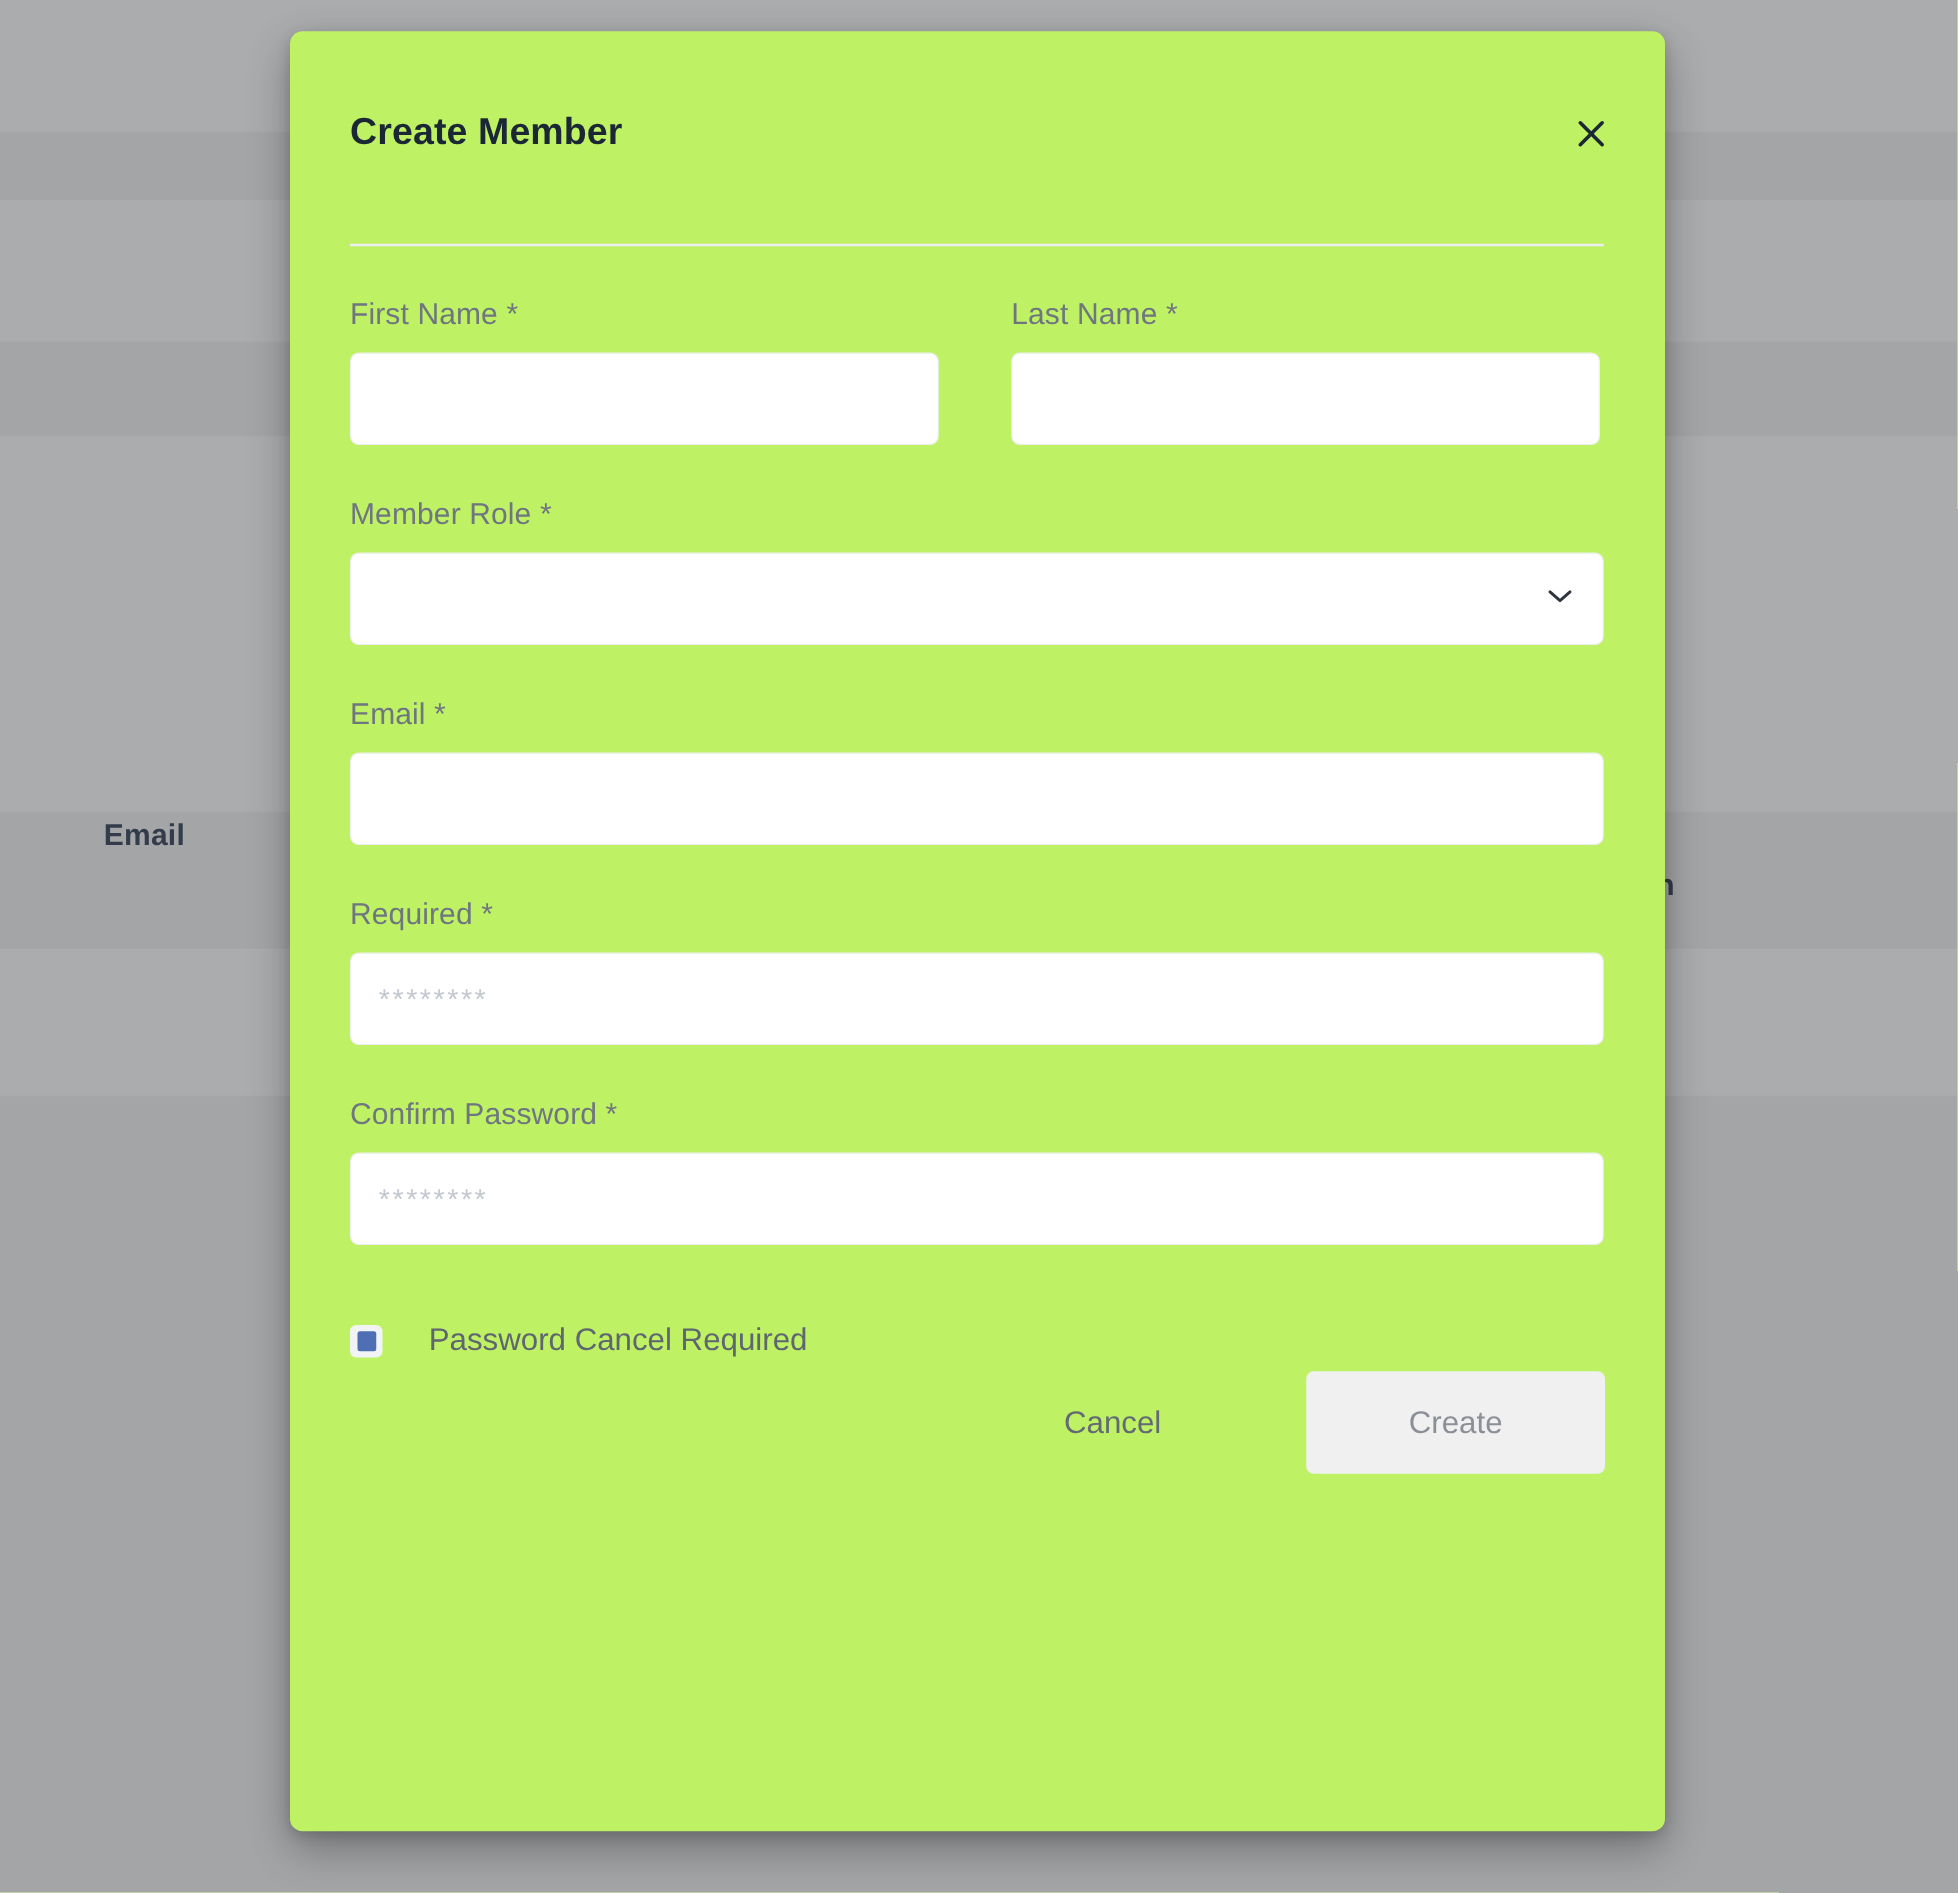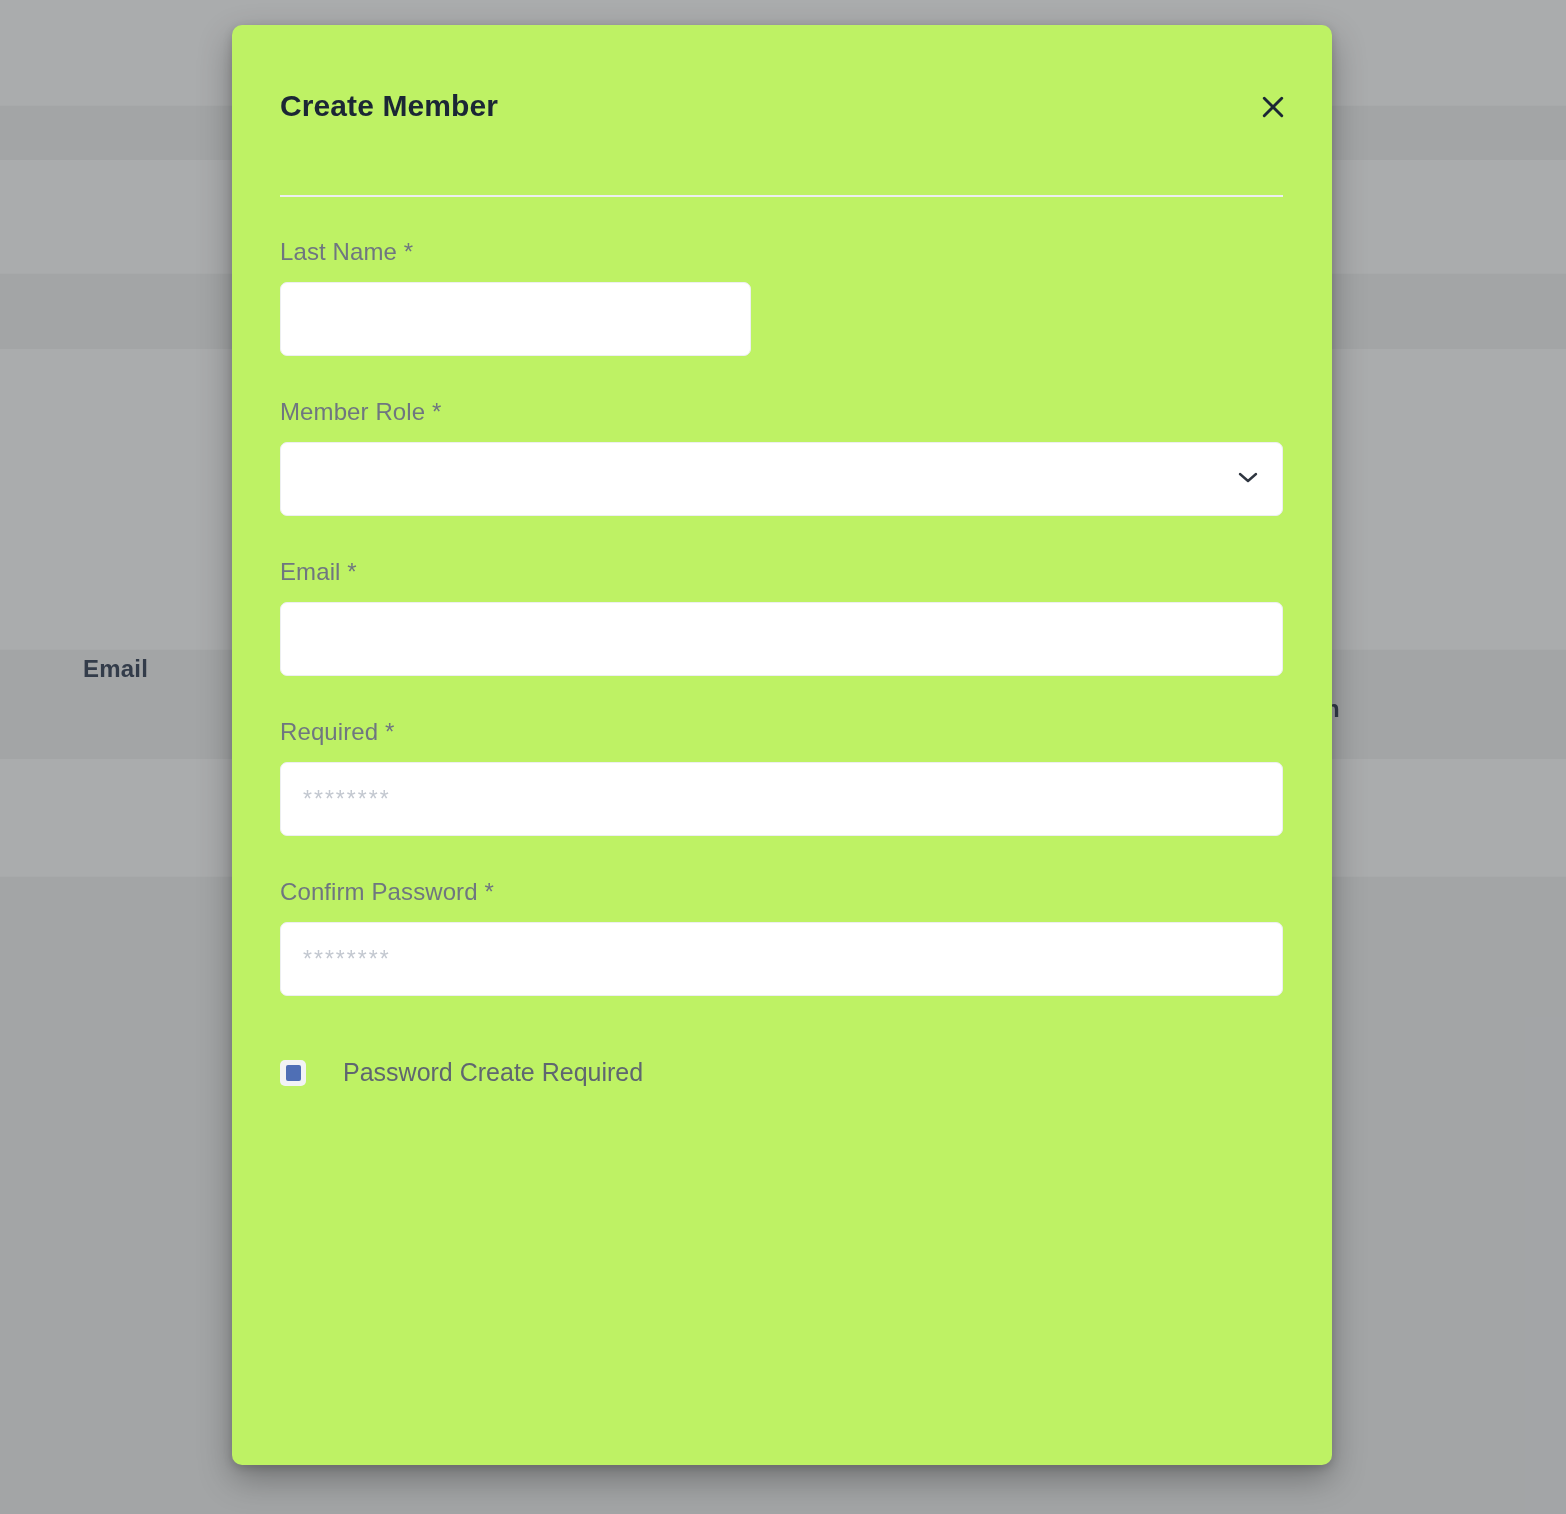--- a/index.html
+++ b/index.html
@@ -241,20 +241,24 @@
         </svg>
       </span>
     </button>
 
     <div class="divider"></div>
   </div>
 
   <div class="modal-body">
 
     <div class="field-row">
+      <div class="field half">
+        <div class="field-label">First Name *</div>
+        <input class="control" type="text" value="" placeholder="" style="">
+      </div>
 
       <div class="field half">
         <div class="field-label">Last Name *</div>
         <input class="control" type="text" value="" placeholder="" style="">
       </div>
     </div>
 
 
     <div class="field full">
       <div class="field-label">Member Role *</div>
@@ -280,18 +284,22 @@
 
     <div class="field full">
       <div class="field-label">Confirm Password *</div>
       <input class="control" type="text" value="" placeholder="********" style="">
     </div>
 
     <div class="checkbox-row">
       <div class="checkbox">
         <div class="inner"></div>
       </div>
-      <div class="checkbox-label">Password Create Required</div>
-    </div>
-
+      <div class="checkbox-label">Password Cancel Required</div>
+    </div>
+
+    <div class="footer">
+      <button class="btn-cancel">Cancel</button>
+      <button class="btn-create">Create</button>
+    </div>
 
   </div>
 </div>
 
 </body></html>

